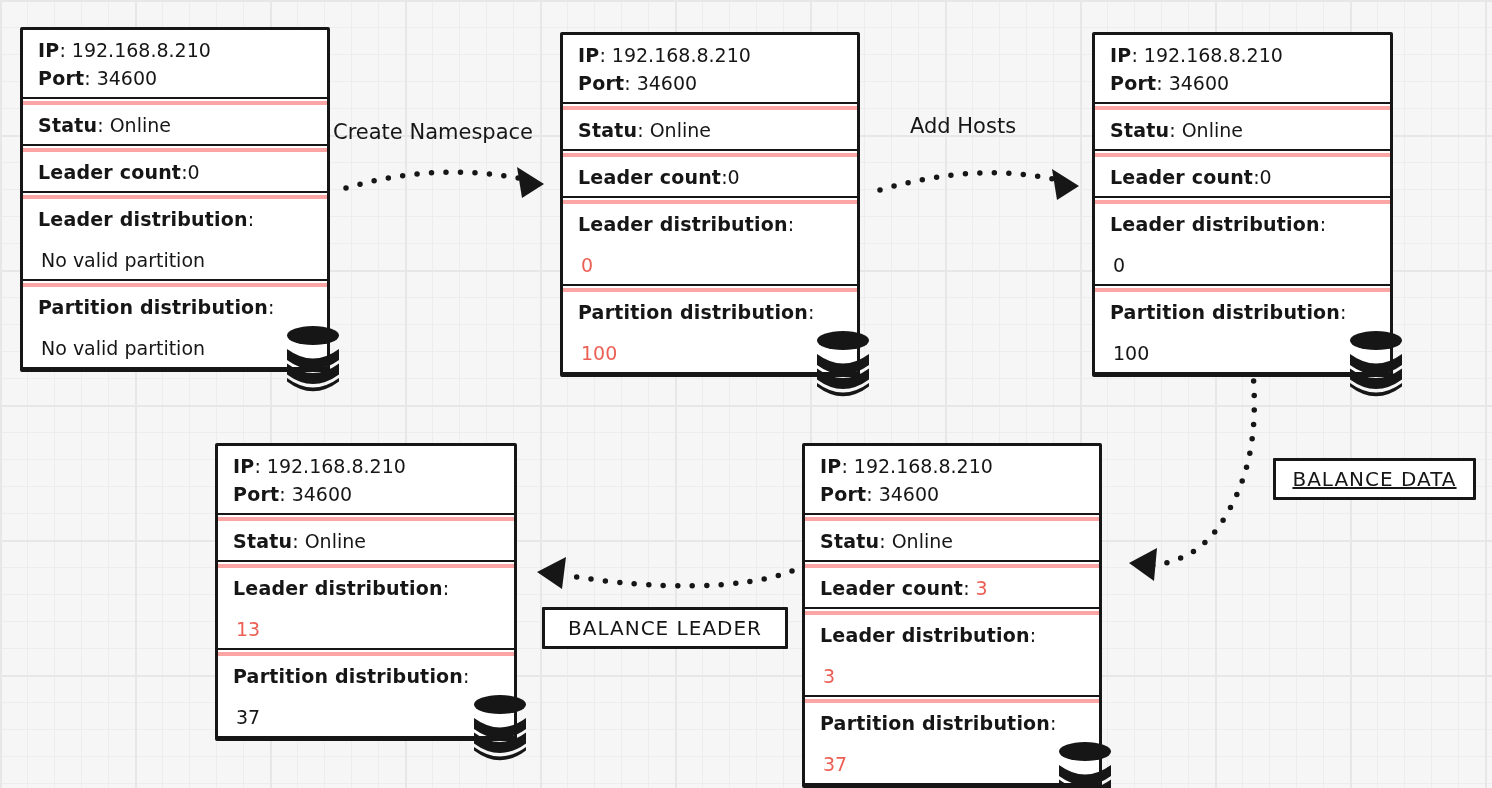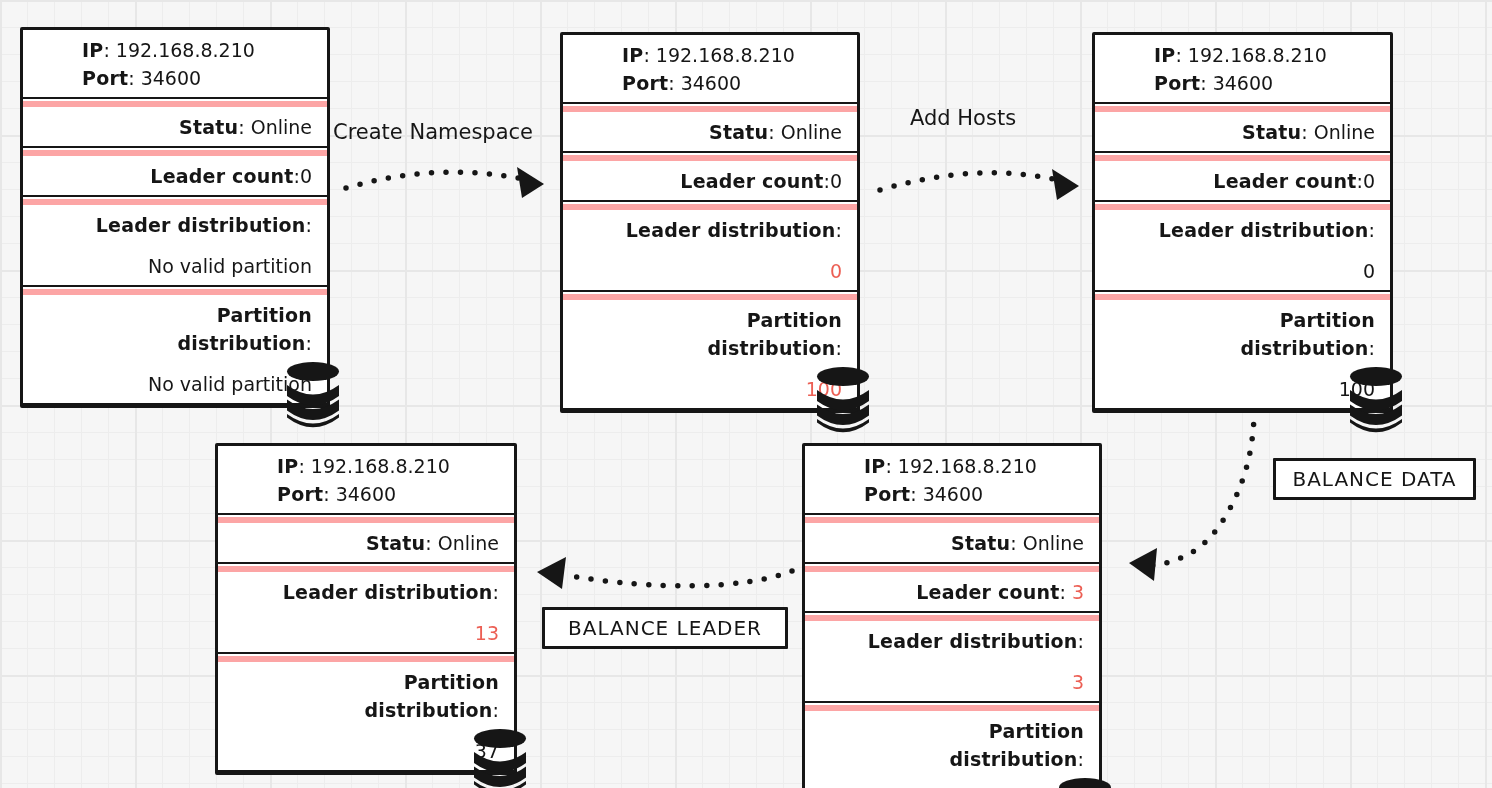--- a/index.html
+++ b/index.html
@@ -18,22 +18,22 @@
   }
 
   
   .node {
     position:absolute; background:#ffffff;
     border:3px solid #161616; border-radius:2px;
     font-size:19px; line-height:28px;
   }
   .sec { padding:6px 15px 5px 15px; position:relative; }
   .sec:not(:last-child){ border-bottom:2px solid #161616; }
-  .sec + .sec { border-top:6px solid #fca5a5; margin-top:2px;text-align:right; }
-  .sec b { font-weight:700; letter-spacing:0.2px;margin-left:44px; }
+  .sec + .sec { border-top:4px solid #fca5a5; margin-top:2px; }
+  .sec b { font-weight:700; letter-spacing:0.2px; }
   .val-line { padding-left:3px;margin-top:13px; }
   .red { color:#ec5f54; }
 
   
   .dbicon {
     position:absolute; right:-14px; bottom:-23px;
     width:56px; height:67px; z-index:5;
   }
 
   
@@ -211,17 +211,17 @@
       <g fill="#161616">
         <ellipse cx="28" cy="10" rx="26" ry="9.5"></ellipse>
         <path d="M2,23.5 Q28,42.5 54,23.5 L54,34.5 Q28,53.5 2,34.5 Z"></path>
         <path d="M2,38 Q28,57 54,38 L54,49 Q28,68 2,49 Z"></path>
         <path d="M2,52.5 Q28,71.5 54,52.5 L54,56 Q28,75.5 2,56 Z"></path>
       </g>
     </svg>
   </div>
 
   <div class="flow-label" style="left:333px; top:120px;">Create Namespace</div>
-  <div class="flow-label" style="left:910px; top:106px;">Add Hosts</div>
-  <div class="boxed-label" style="left:1273px; top:458px; width:203px; height:42px;">BALANCE DATA</div>
+  <div class="flow-label" style="left:910px; top:114px;">Add Hosts</div>
+  <div class="boxed-label" style="left:1273px; top:458px; width:203px; height:42px;text-decoration:underline;">BALANCE DATA</div>
   <div class="boxed-label" style="left:542px; top:607px; width:246px; height:42px;">BALANCE LEADER</div>
 
 </div>
 
 </body></html>

